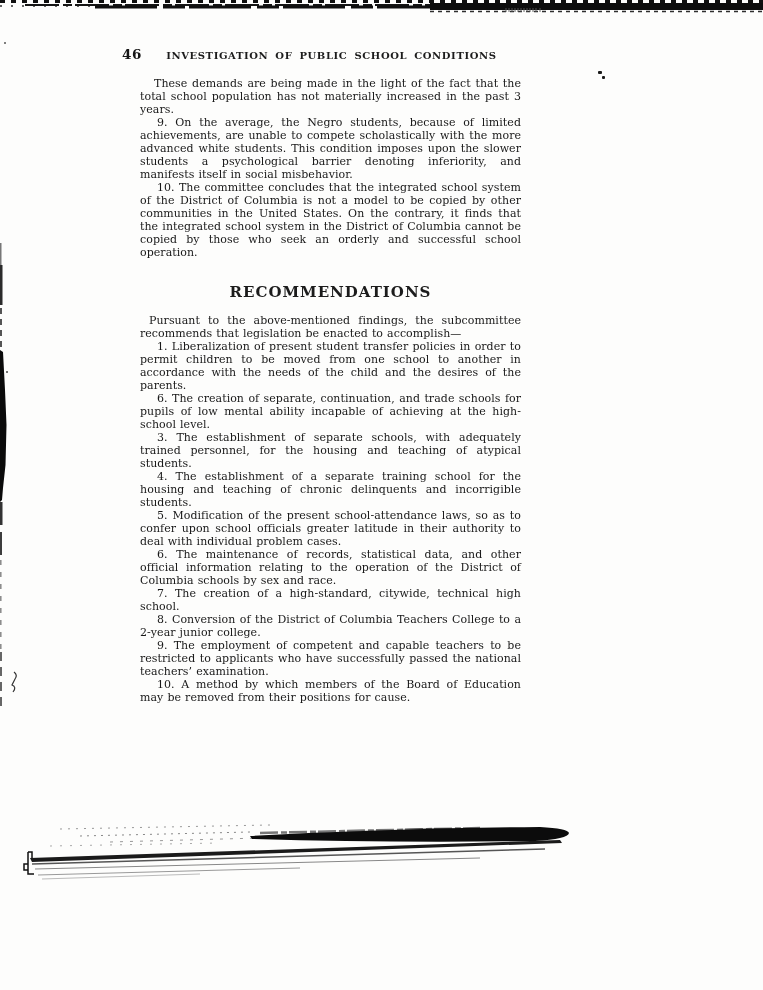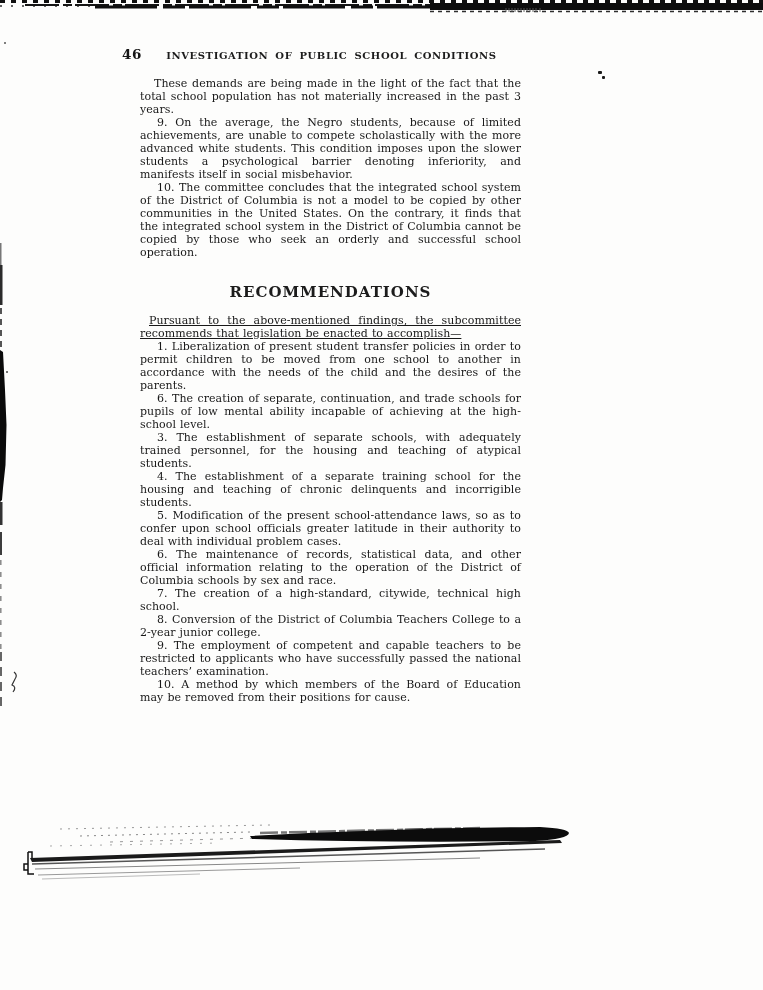--- a/index.html
+++ b/index.html
@@ -50,21 +50,21 @@
   .para {
     font-size: 11px;
     line-height: 13px;
     text-align: justify;
     letter-spacing: 0.05px;
     word-spacing: 0.5px;
     color: #181818;
   }
   .para.opening      { text-indent: 14px; }
   .para.numbered     { text-indent: 17px; }
-  .para.intro        { text-indent: 9px; text-decoration: underline; }
+  .para.intro        { text-indent: 9px; }
   .rec-heading {
     text-align: center;
     font-size: 15px;
     font-weight: bold;
     letter-spacing: 1px;
     margin: 24px 0 13px 0;
     color: #1c1c1c;
   }
 </style>
 </head>

